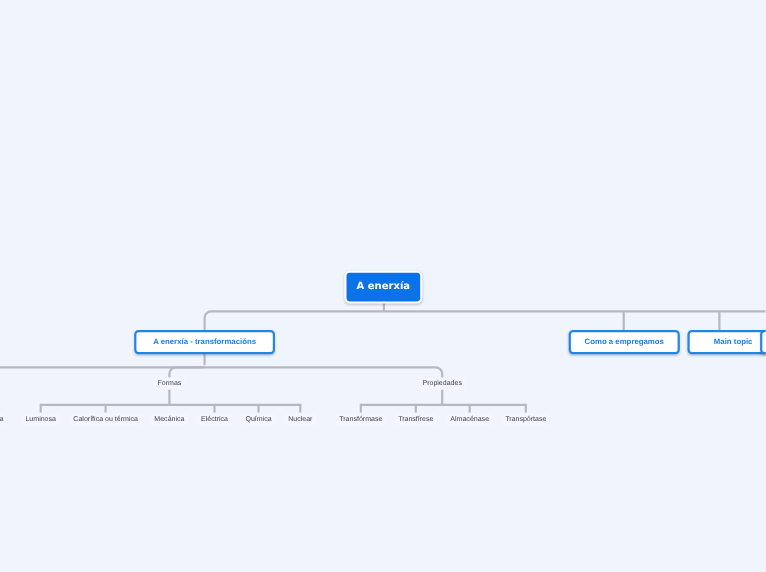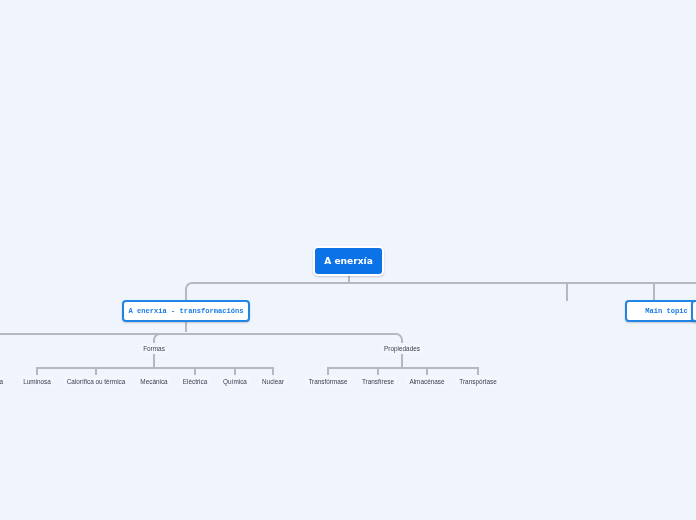--- a/index.html
+++ b/index.html
@@ -2,21 +2,21 @@
 <html><head>
 <meta charset="utf-8">
 <title>Mind map</title>
 <style>
   html,body{margin:0;padding:0;width:696px;height:520px;overflow:hidden;}
   body{font-family:"Liberation Sans",sans-serif;background:#f0f4fd;}
   .canvas{position:absolute;left:0;top:0;width:696px;height:520px;overflow:hidden;filter:blur(0);}
   svg.links{position:absolute;left:0;top:0;width:696px;height:520px;}
   .node{position:absolute;box-sizing:border-box;display:flex;align-items:center;justify-content:center;white-space:nowrap;}
   .root{background:#0b72e7;color:#fff;border:2px solid #fff;border-radius:5px;font-family:"DejaVu Sans",sans-serif;font-weight:bold;font-size:9.1px;box-shadow:0 1px 2px rgba(0,0,0,.18);}
-  .sec{background:#fff;color:#1b7ce8;border:2px solid #2185e6;border-radius:4px;font-family:Liberation Mono, monospace;font-weight:bold;font-size:7.1px;box-shadow:0 1px 2px rgba(0,0,0,.18);}
+  .sec{background:#fff;color:#1b7ce8;border:2px solid #2185e6;border-radius:4px;font-family:Liberation Sans, sans-serif;font-weight:bold;font-size:7.1px;box-shadow:0 1px 2px rgba(0,0,0,.18);}
   .leaf{filter:blur(0);position:absolute;box-sizing:border-box;white-space:nowrap;color:#3c4152;font-size:6.4px;background:#f3f6fd;transform:translateX(-50%);padding:2px 3px;line-height:7px;}
 </style>
 </head>
 <body>
 
 <div class="canvas">
   <svg class="links" viewBox="0 0 696 520">
     <g fill="none" stroke="#b6b8be" stroke-width="2">
       <path d="M349,273 L349,283"></path>
       <path d="M186,332 L186,289 A6,6 0 0 1 192,283 L696,283"></path>
@@ -30,20 +30,21 @@
       <path d="M195,375 L195,368"></path>
       <path d="M235,375 L235,368"></path>
       <path d="M402,354 L402,368"></path>
       <path d="M328,375 L328,368 L478,368 L478,375"></path>
       <path d="M378,375 L378,368"></path>
       <path d="M427,375 L427,368"></path>
     </g>
   </svg>
   <div class="node root" style="left:313px;top:246px;width:71px;height:30px">A enerxía</div>
   <div class="node sec" style="left:122px;top:300px;width:128px;height:22px">A enerxía - transformacións</div>
+  <div class="node sec" style="left:517px;top:300px;width:101px;height:22px">Como a empregamos</div>
   <div class="node sec" style="left:625px;top:300px;width:83px;height:22px">Main topic</div>
   <div class="node sec" style="left:691px;top:300px;width:60px;height:22px"></div>
   <div class="leaf" style="left:154px;top:343px">Formas</div>
   <div class="leaf" style="left:402px;top:343px">Propiedades</div>
   <div class="leaf" style="left:-48px;top:376px;width:52px;transform:none;text-align:right;padding:2px 1px 2px 3px">a</div>
   <div class="leaf" style="left:37px;top:376px">Luminosa</div>
   <div class="leaf" style="left:96px;top:376px">Calorífica ou térmica</div>
   <div class="leaf" style="left:154px;top:376px">Mecánica</div>
   <div class="leaf" style="left:195px;top:376px">Eléctrica</div>
   <div class="leaf" style="left:235px;top:376px">Química</div>

